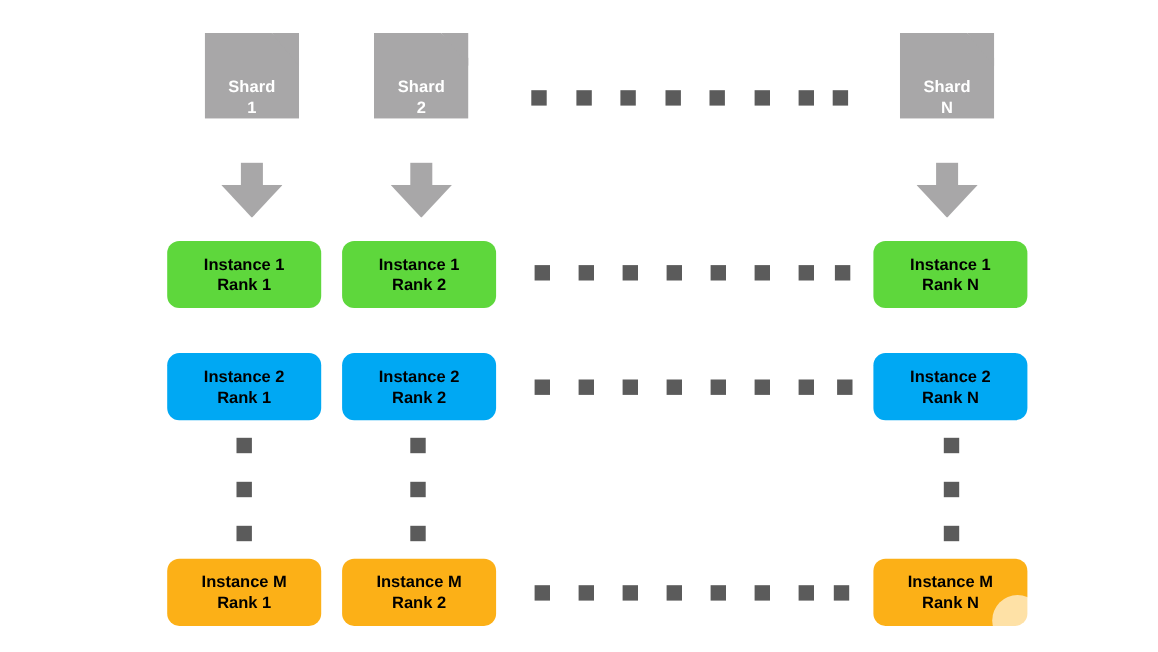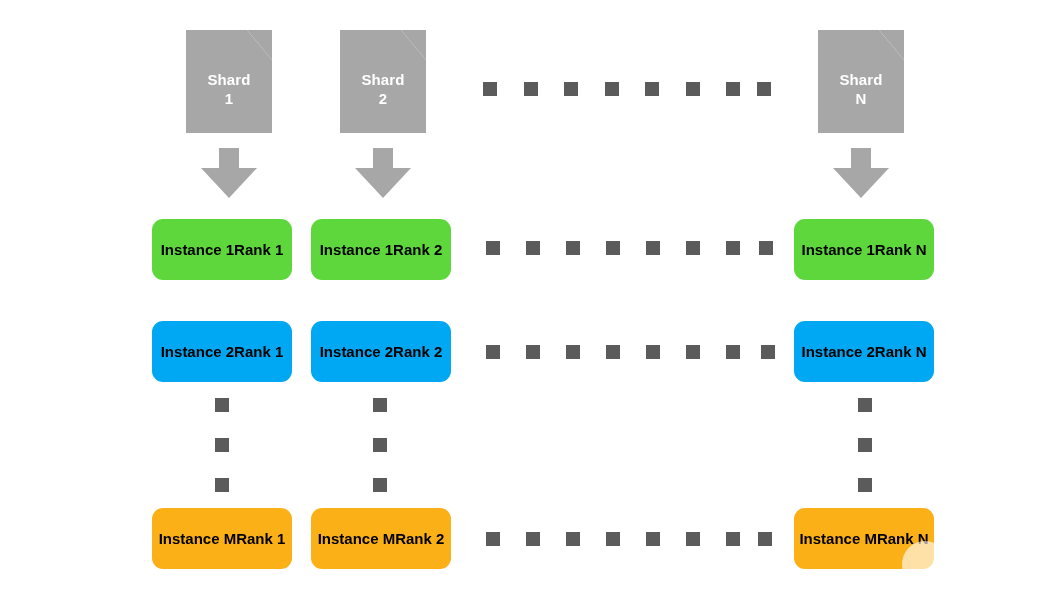--- a/index.html
+++ b/index.html
@@ -15,21 +15,21 @@
     width: 1053px;
     height: 593px;
     background: #ffffff;
     overflow: hidden;
   }
 
   
   .shard-doc {
     position: absolute;
     width: 86px;
-    height: 103px;
+    height: 78px;
   }
   .shard-doc .doc-shape {
     position: absolute;
     inset: 0;
     background: #a8a7a8;
     -webkit-clip-path: polygon(0 0, 70.9% 0, 100% 29.1%, 100% 100%, 0 100%);
     clip-path: polygon(0 0, 70.9% 0, 100% 29.1%, 100% 100%, 0 100%);
   }
   .shard-doc .doc-fold {
     position: absolute;
@@ -80,21 +80,21 @@
     clip-path: polygon(0 0, 100% 0, 50% 100%);
   }
 
   
   .inst-box {
     position: absolute;
     width: 140px;
     height: 61px;
     border-radius: 11px;
     display: flex;
-    flex-direction: row;
+    flex-direction: column;
     align-items: center;
     justify-content: center;
     color: #000000;
     font-size: 15px;
     font-weight: bold;
     line-height: 19px;
     text-align: center;
   }
   .inst-box .line {
     display: block;

